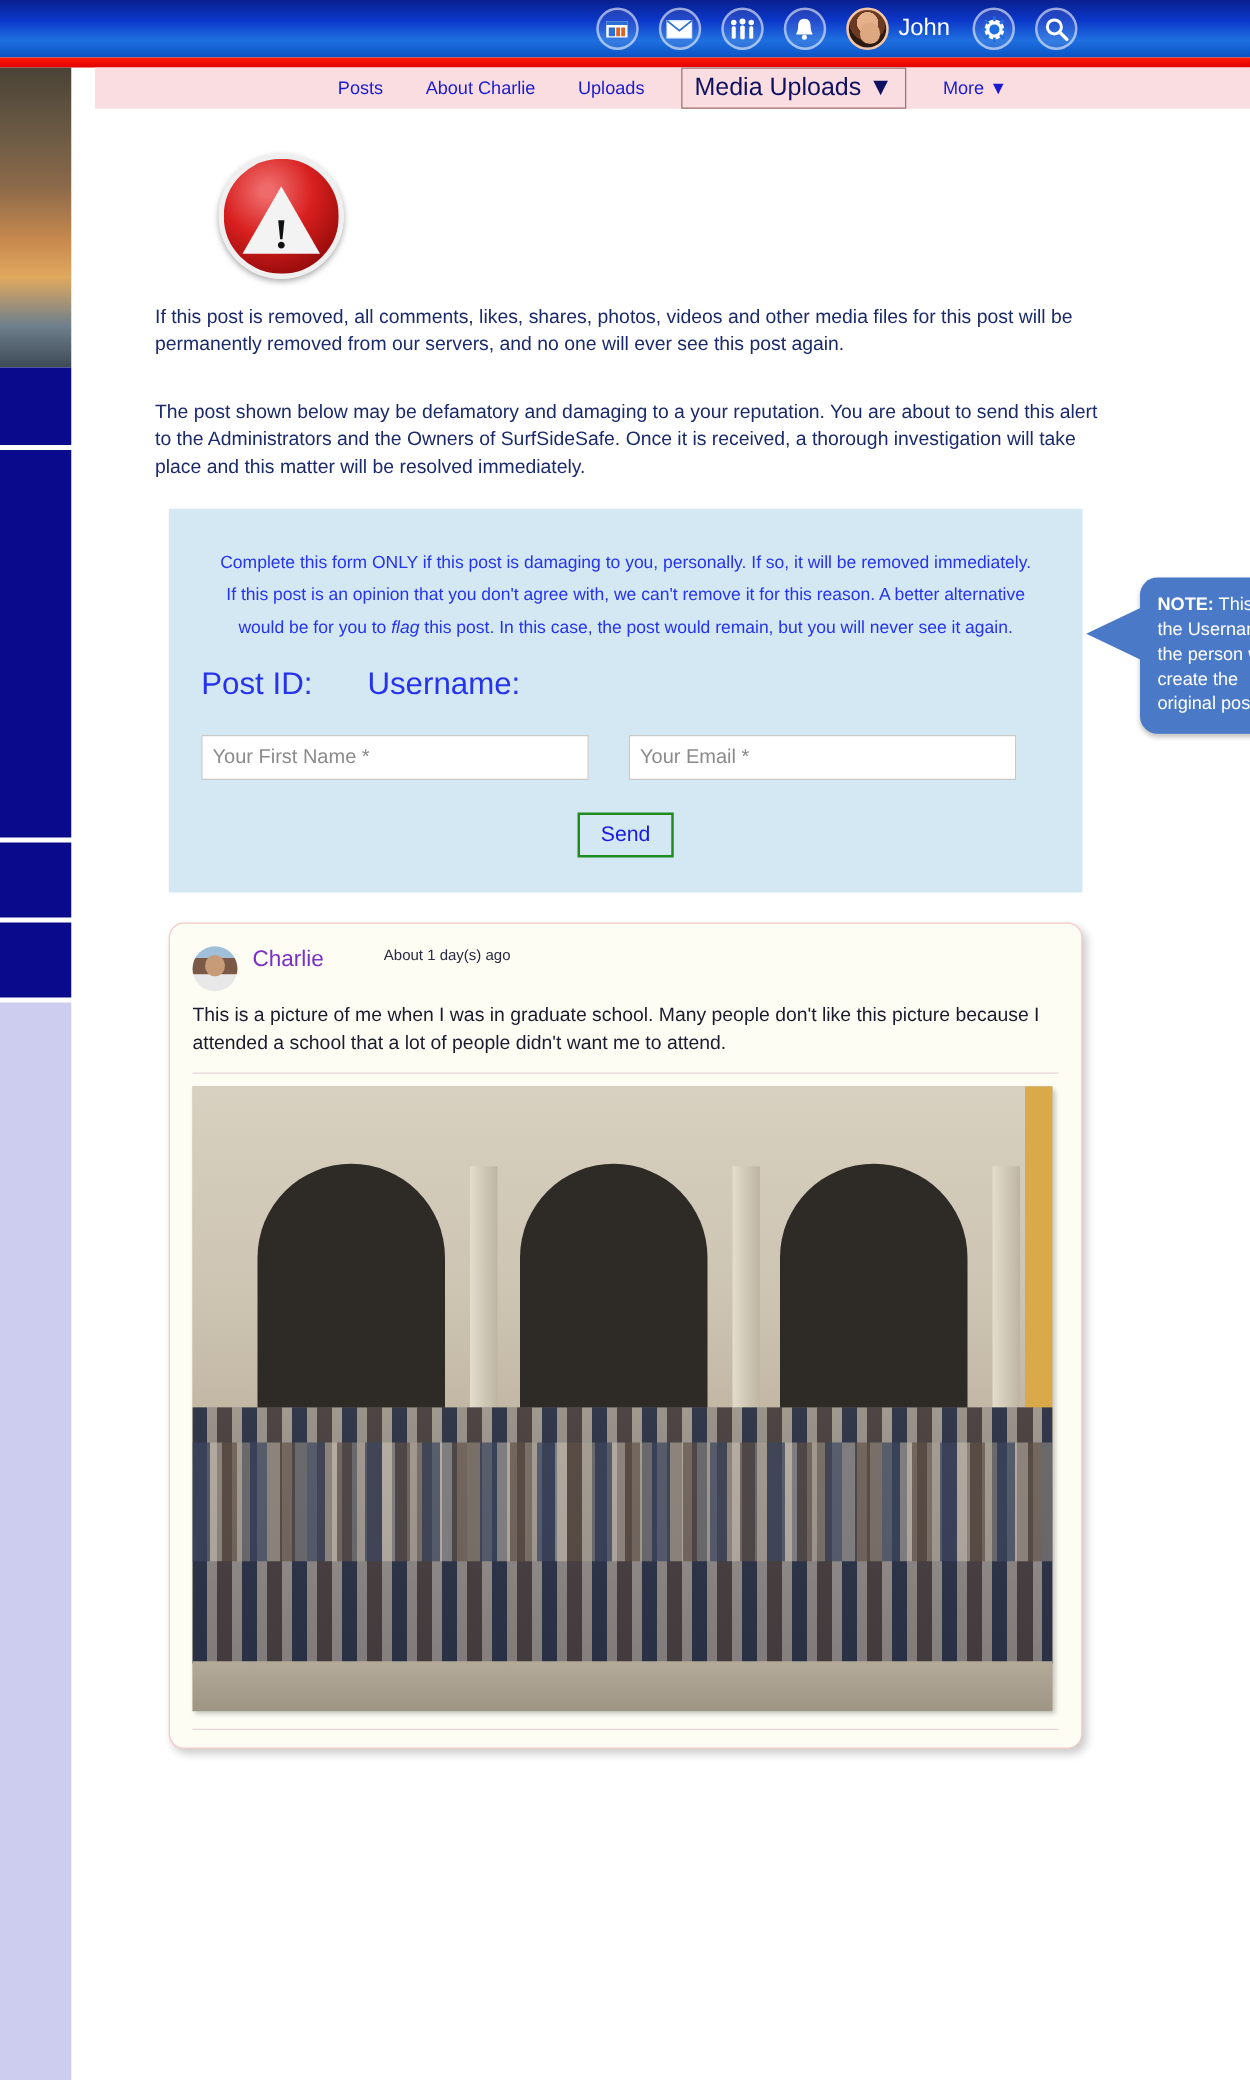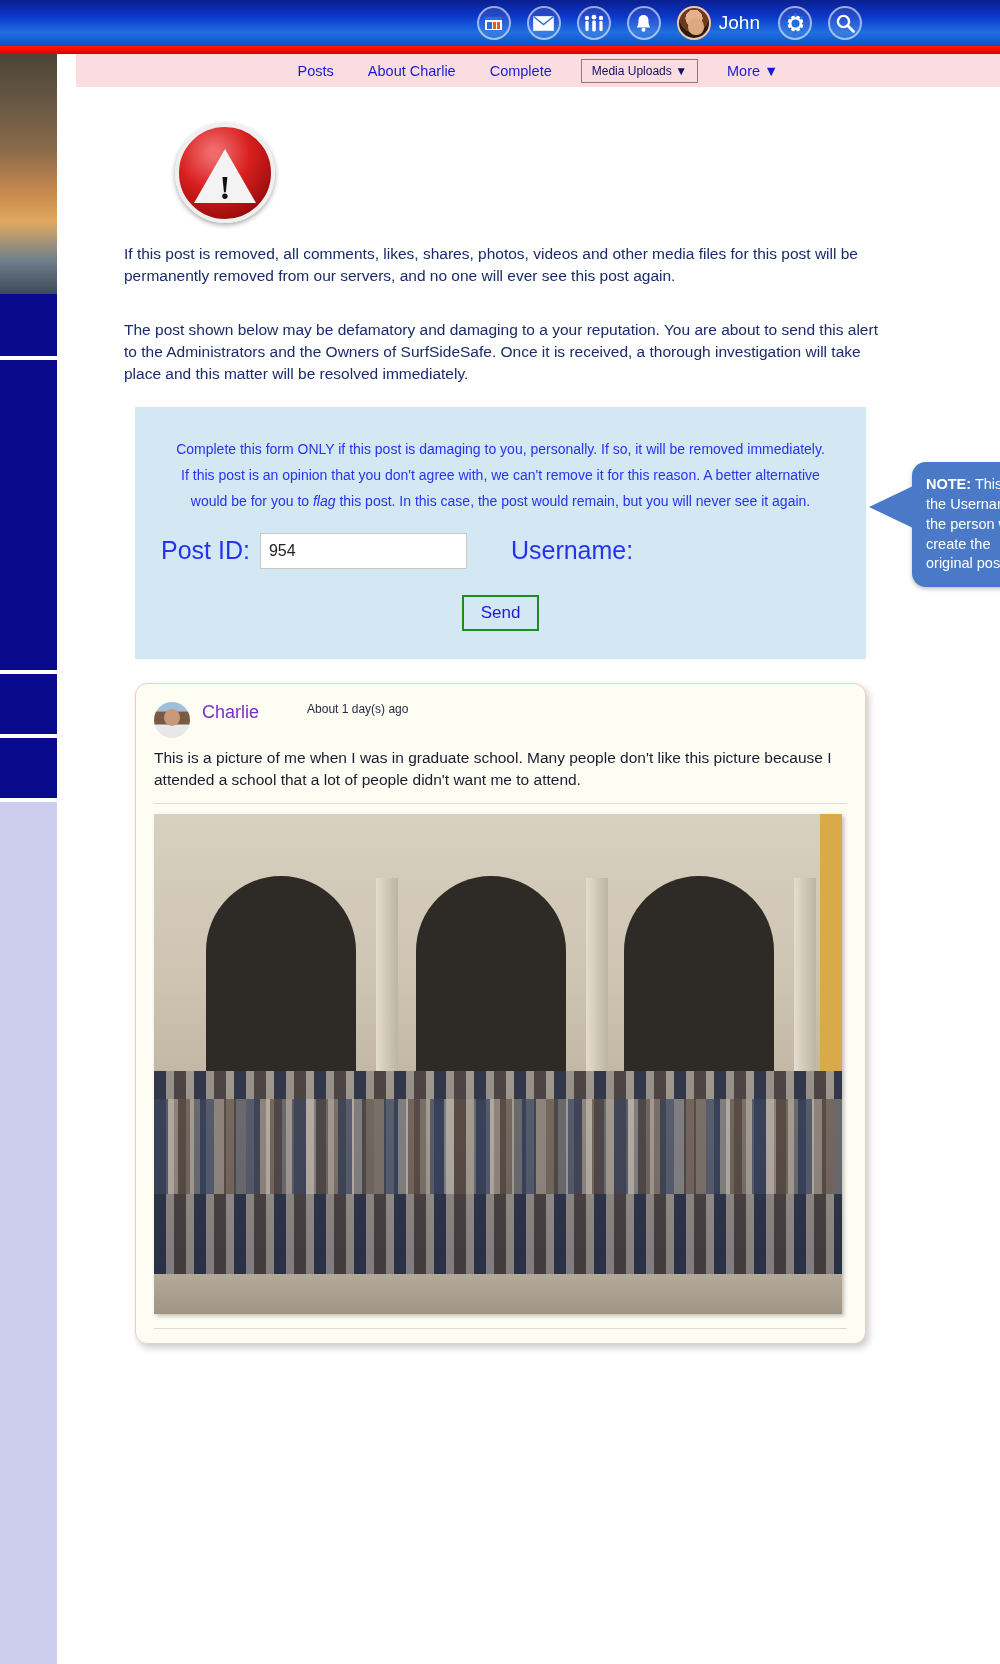--- a/index.html
+++ b/index.html
@@ -59,21 +59,21 @@
   
   .navbar{
     position:absolute; left:76px; top:54px; width:924px; height:33px;
     background:#fadde0; display:flex; align-items:center; justify-content:center;
   }
   .nav-item{
     color:#1a1ad0; font-size:14.5px; margin:0 17px; white-space:nowrap;
   }
   .nav-select{
     border:1px solid #a07070; background:#fadde0; color:#101060;
-    font-size:12px; padding:4px 10px; margin:0 12px; white-space:nowrap;
+    font-size:20px; padding:4px 10px; margin:0 12px; white-space:nowrap;
   }
 
   
   .main{ position:absolute; left:57px; top:87px; width:943px; }
 
   .alert-head{
     display:flex; align-items:center; padding:36px 0 0 118px;
   }
   .warn-icon{
     width:100px; height:100px; border-radius:50%; flex:none;
@@ -291,21 +291,21 @@
   <div class="lc-band lc-b1"></div>
   <div class="lc-band lc-b2"></div>
   <div class="lc-band lc-b3"></div>
   <div class="lc-band lc-b4"></div>
   <div class="lc-bottom"></div>
 </div>
 
 <div class="navbar">
   <span class="nav-item">Posts</span>
   <span class="nav-item">About Charlie</span>
-  <span class="nav-item">Complete</span>
+  <span class="nav-item">Uploads</span>
   <span class="nav-select">Media Uploads ▼</span>
   <span class="nav-item">More ▼</span>
 </div>
 
 <div class="main">
 
   <div class="alert-head">
     <div class="warn-icon">
       <div class="warn-tri"></div>
       <div class="warn-bang">!</div>
@@ -314,25 +314,28 @@
 
   <p class="para p2">If this post is removed, all comments, likes, shares, photos, videos and other media files for this post will be permanently removed from our servers, and no one will ever see this post again.</p>
   <p class="para p1">The post shown below may be defamatory and damaging to a your reputation. You are about to send this alert to the Administrators and the Owners of SurfSideSafe. Once it is received, a thorough investigation will take place and this matter will be resolved immediately.</p>
 
   <div class="formpanel">
 
     <div class="form-note"><span>Complete this form ONLY if this post is damaging to you, personally. If so, it will be removed immediately. If this post is an opinion that you don't agree with, we can't remove it for this reason. A better alternative would be for you to </span><i>flag</i><span> this post. In this case, the post would remain, but you will never see it again.</span></div>
 
     <div class="row1">
       <span class="lbl">Post ID:</span>
-      <input class="inp inp-postid" value="954" style="">
       <span class="gap"></span>
       <span class="lbl">Username:</span>
     </div>
 
+    <div class="row2">
+      <input class="inp inp-first" placeholder="Your First Name *" style="">
+      <input class="inp inp-email" placeholder="Your Email *" style="">
+    </div>
 
 
     <div class="sendwrap">
       <button class="send-btn">Send</button>
     </div>
 
     <div class="callout"><b>NOTE:</b><span> This is the Username of the person who create the original post</span></div>
   </div>
 
   <div class="postcard">

